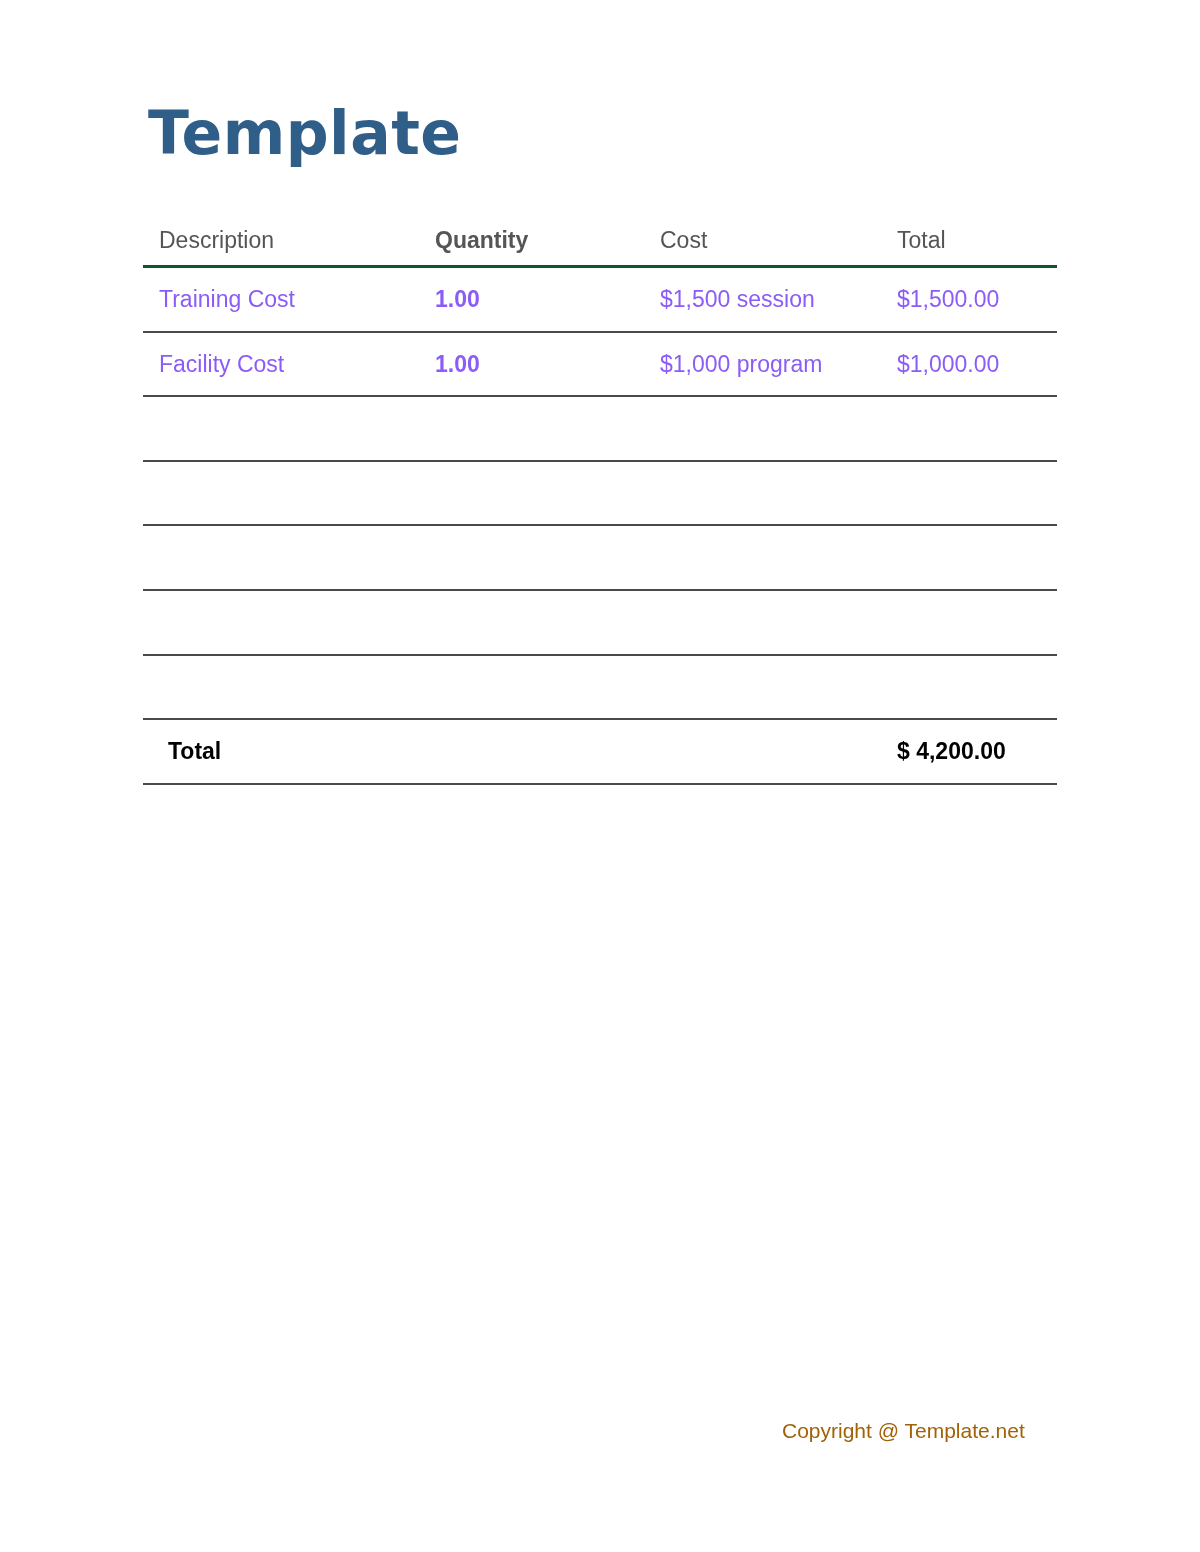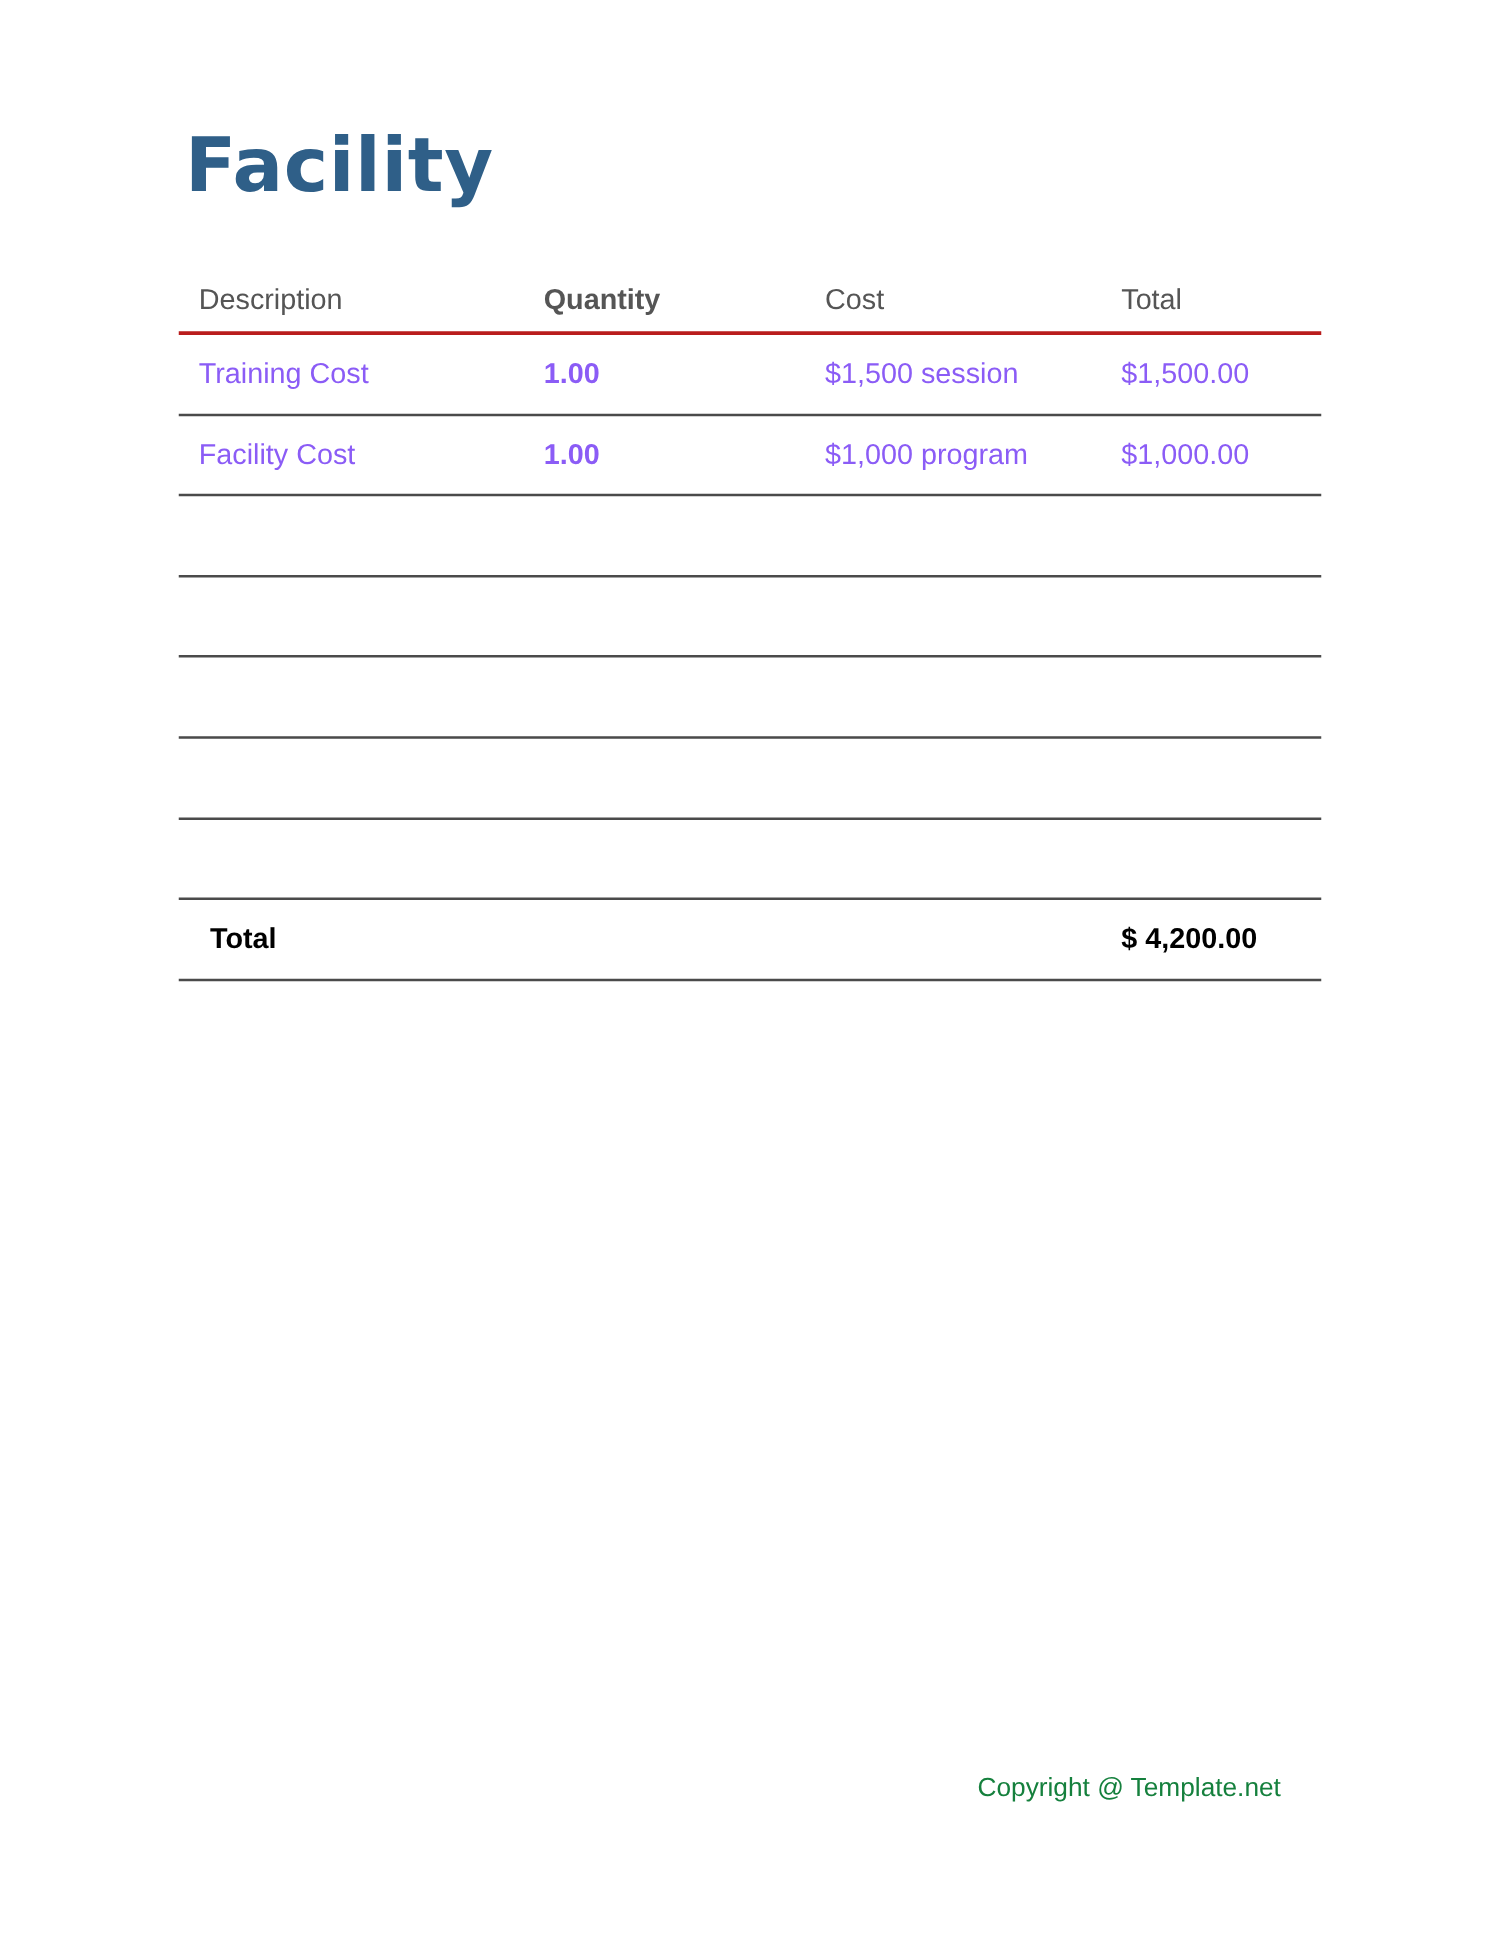--- a/index.html
+++ b/index.html
@@ -3,35 +3,35 @@
 <meta charset="utf-8">
 <style>
   html, body { margin: 0; padding: 0; background: #ffffff; }
   body { width: 1200px; height: 1552px; position: relative; overflow: hidden;
          font-family: "Liberation Sans", "DejaVu Sans", sans-serif; }
   .title { position: absolute; left: 148px; top: 98px; margin: 0;
            font-size: 60px; font-weight: 700; color: #2f5f88; letter-spacing: 0.5px;
            font-family: "DejaVu Sans", sans-serif; }
   .table { position: absolute; left: 143px; top: 210px; width: 914px; }
   .row { position: relative; height: 62.6px; }
-  .hdr { height: 55px; border-bottom: 3px solid #b91c1c; }
+  .hdr { height: 55px; border-bottom: 3px solid #14532d; }
   .line { border-bottom: 2px solid #4a4a4a; }
   .cell { position: absolute; top: 50%; transform: translateY(-50%);
           font-size: 23px; color: #8b5cf6; white-space: nowrap; }
   .hdr .cell { top: 30px; color: #555555; }
   .c1 { left: 16px; } .c2 { left: 292px; font-weight: bold; } .c3 { left: 517px; } .c4 { left: 754px; }
   .total-row .cell { color: #000000; font-weight: 700; font-size: 23px; }
   .total-row .c1 { left: 25px; }
   .copyright { position: absolute; left: 782px; top: 1419px; font-size: 21px;
-               color: #15803d; white-space: nowrap; }
+               color: #a16207; white-space: nowrap; }
 </style>
 </head>
 <body>
 
-<h1 class="title">Facility</h1>
+<h1 class="title">Template</h1>
 
 <div class="table">
   <div class="row hdr">
     <span class="cell c1">Description</span>
     <span class="cell c2">Quantity</span>
     <span class="cell c3">Cost</span>
     <span class="cell c4">Total</span>
   </div>
 
   <div class="row line">

